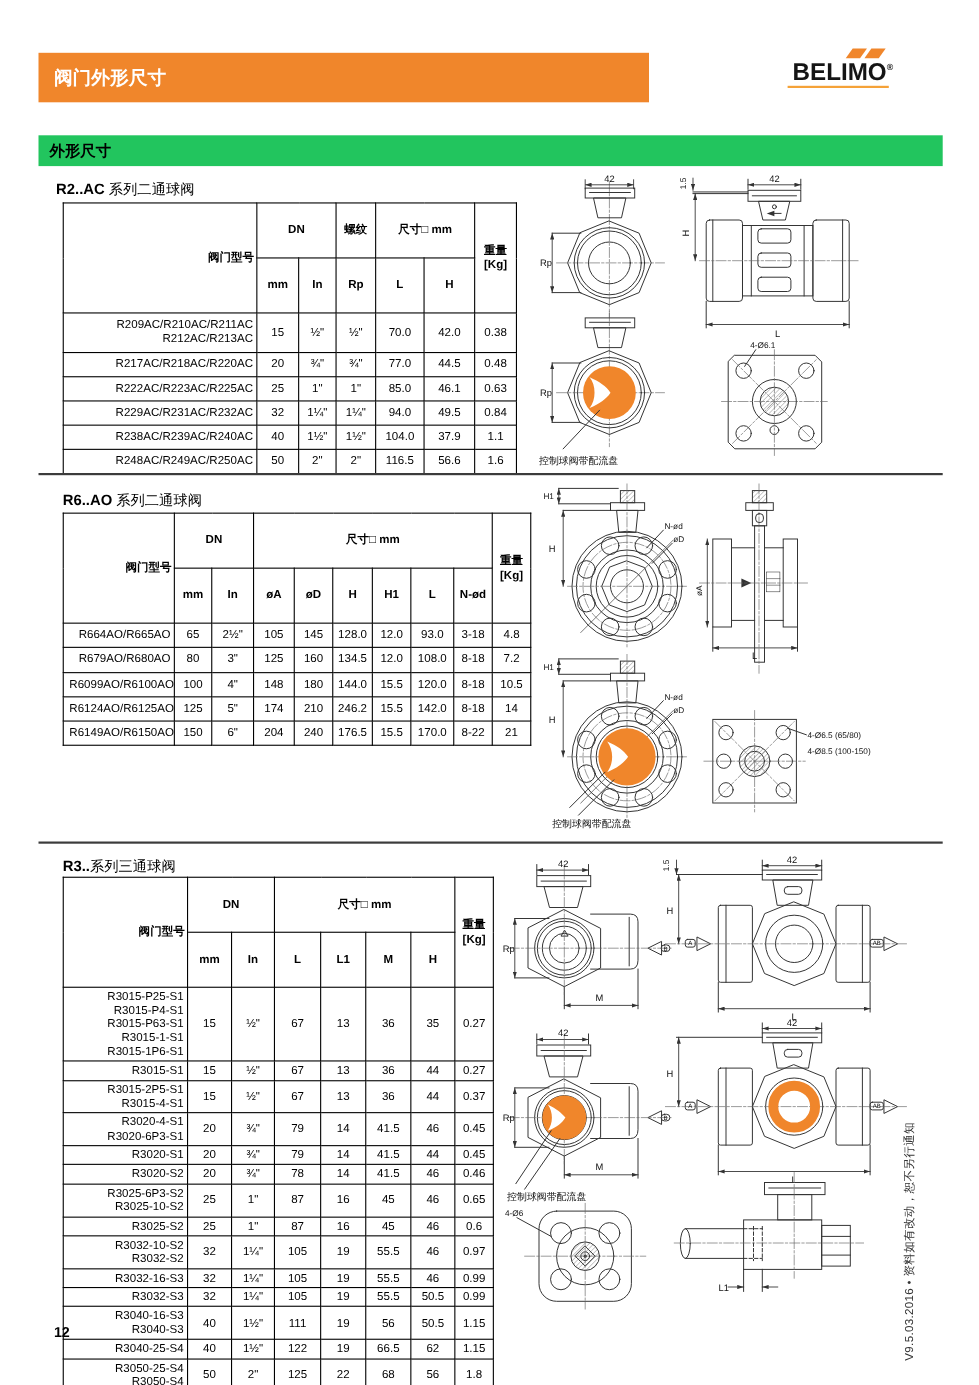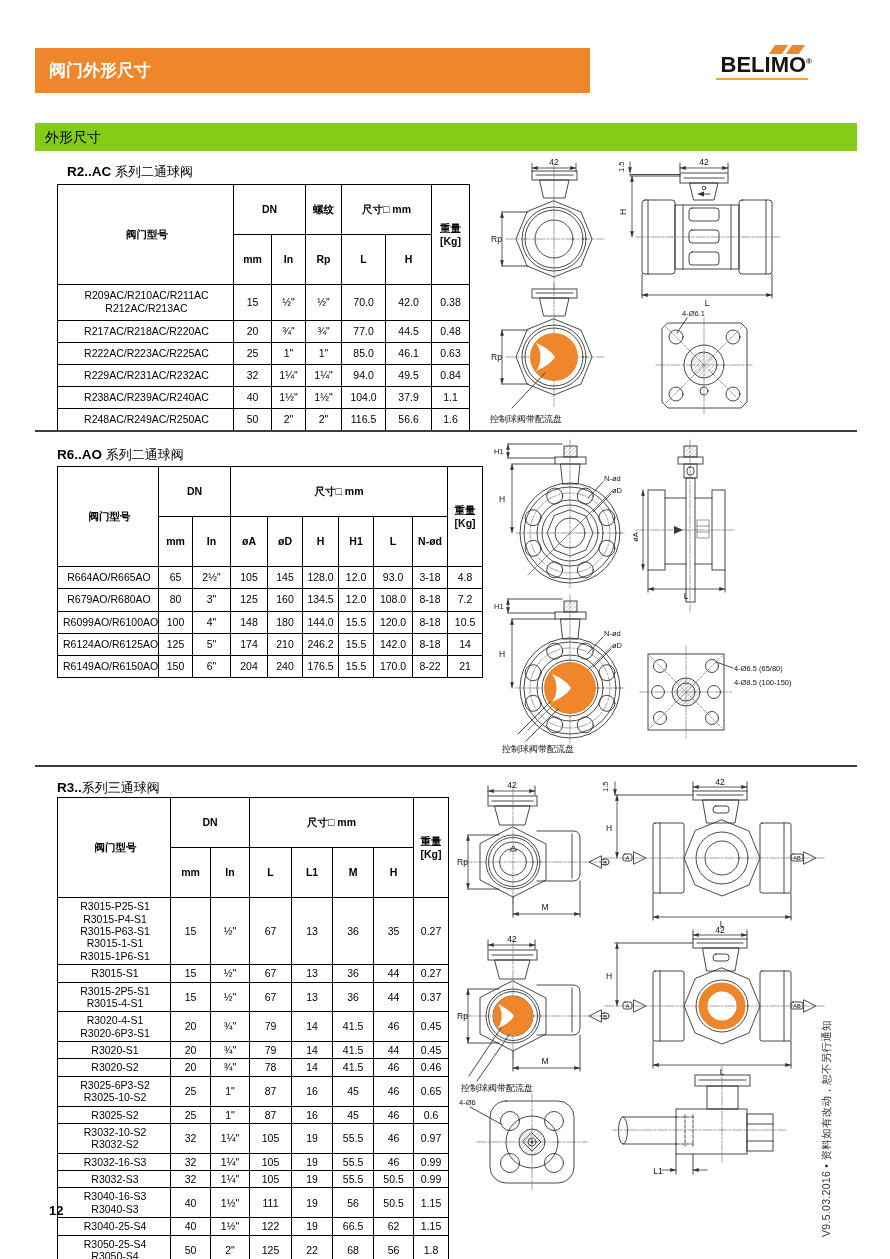--- a/index.html
+++ b/index.html
@@ -7,30 +7,30 @@
        font-family:"Liberation Sans",sans-serif;overflow:hidden}
   .abs{position:absolute}
   #titlebar{left:35px;top:48px;width:555px;height:45px;background:#F0862B;color:#fff;
             font-size:17px;font-weight:bold;line-height:45px;padding-left:14px;box-sizing:border-box}
   #logo{left:716px;top:40px;width:96px;text-align:right}
   #logo .slashes{text-align:right;padding-right:10px;height:10px}
   #logo .sl{display:inline-block;width:13px;height:9px;background:#F0862B;transform:skewX(-35deg);margin-left:4px}
   #logo .lt{font-size:22px;font-weight:bold;color:#151515;letter-spacing:0px;line-height:24px}
   #logo .lt sup{font-size:8px;vertical-align:super}
   #logo .ul{height:2px;background:#F5A238;margin-top:1px;width:92px}
-  #graybar{left:35px;top:123px;width:822px;height:28px;background:#84cc16;color:#000;
-           font-size:14px;font-weight:normal;line-height:28px;padding-left:10px;box-sizing:border-box}
+  #graybar{left:35px;top:123px;width:822px;height:28px;background:#22c55e;color:#000;
+           font-size:14px;font-weight:bold;line-height:28px;padding-left:10px;box-sizing:border-box}
   .sec-title{font-size:13px;color:#000}
   .sec-title b{font-size:13.5px}
   .hr{height:2px;background:#3c3c3c}
   .spec{border-collapse:collapse;table-layout:fixed;font-size:10.5px;border:1.5px solid #000}
   .spec th,.spec td{border:1px solid #000;padding:4px 3px;text-align:center;vertical-align:middle;
                     white-space:pre-line;line-height:1.25}
   .spec th{font-weight:bold;padding:18px 2px}
-  .spec .name{text-align:center;padding-left:5px}
+  .spec .name{text-align:right;padding-left:5px}
   .compact td{padding:2px 3px;line-height:1.18}
   #vnote{left:820px;top:1237px;transform-origin:0 0;transform:rotate(-90deg);
          font-size:10.5px;color:#333;width:215px;letter-spacing:0.3px;white-space:nowrap}
   #pagenum{left:49px;top:1203px;font-size:13px;font-weight:bold}
   svg{position:absolute;overflow:visible}
   svg .ln{stroke:#333;stroke-width:0.9;fill:none;stroke-linecap:square}
   svg .cl{stroke:#666;stroke-width:0.6;stroke-dasharray:9 2 2 2;fill:none}
   svg .dim{stroke:#333;stroke-width:0.8;fill:none}
   svg text{font-family:"Liberation Sans",sans-serif;fill:#111;font-size:8.5px;text-anchor:middle}
   svg text.s{font-size:7.5px}
@@ -46,21 +46,21 @@
 <body>
 
 <div id="titlebar" class="abs">阀门外形尺寸</div>
 <div id="logo" class="abs">
   <div class="slashes"><span class="sl"></span><span class="sl"></span></div>
   <div class="lt"><span>BELIMO</span><sup>®</sup></div>
   <div class="ul"></div>
 </div>
 <div id="graybar" class="abs">外形尺寸</div>
 
-<div class="abs sec-title" style="left:67px;top:163px">
+<div class="abs sec-title" style="left:51px;top:163px">
   <b>R2..AC</b><span> 系列二通球阀</span></div>
 <div class="abs" style="left:57px;top:184px">
     <table class="spec" style="width: 412px;">
       <colgroup>
         <col style="width: 176px;">
         <col style="width: 38px;">
         <col style="width: 34px;">
         <col style="width: 36px;">
         <col style="width: 44px;">
         <col style="width: 46px;">

